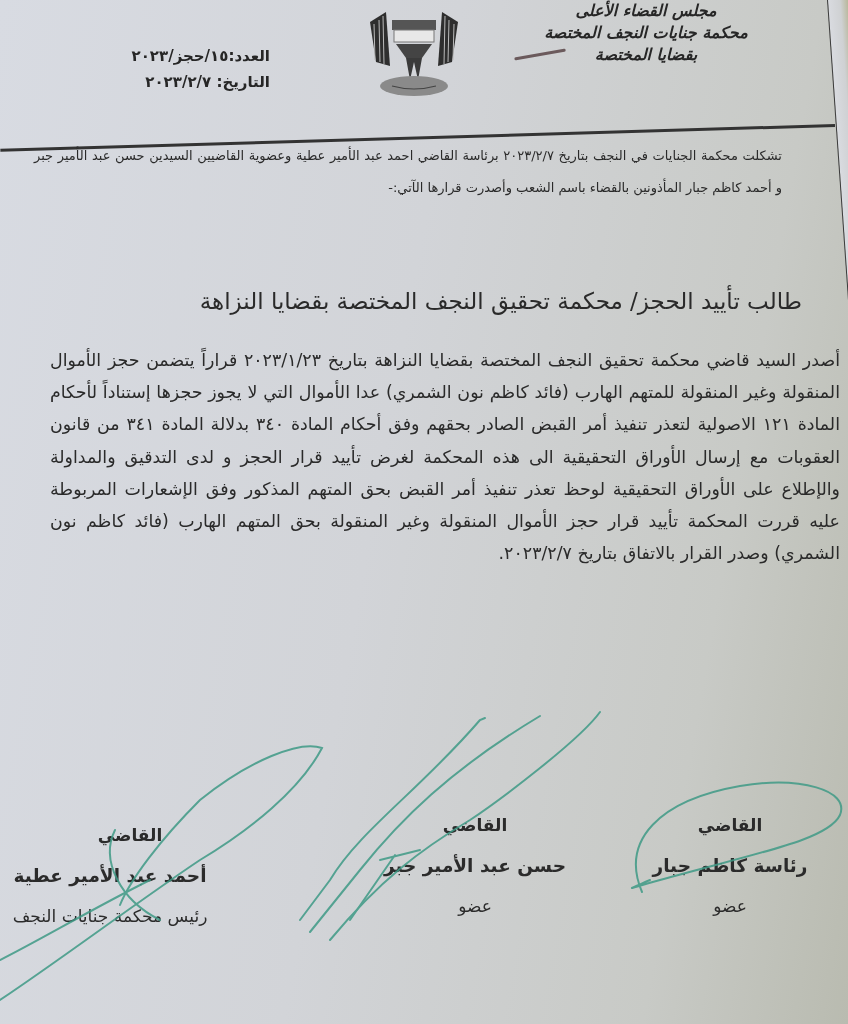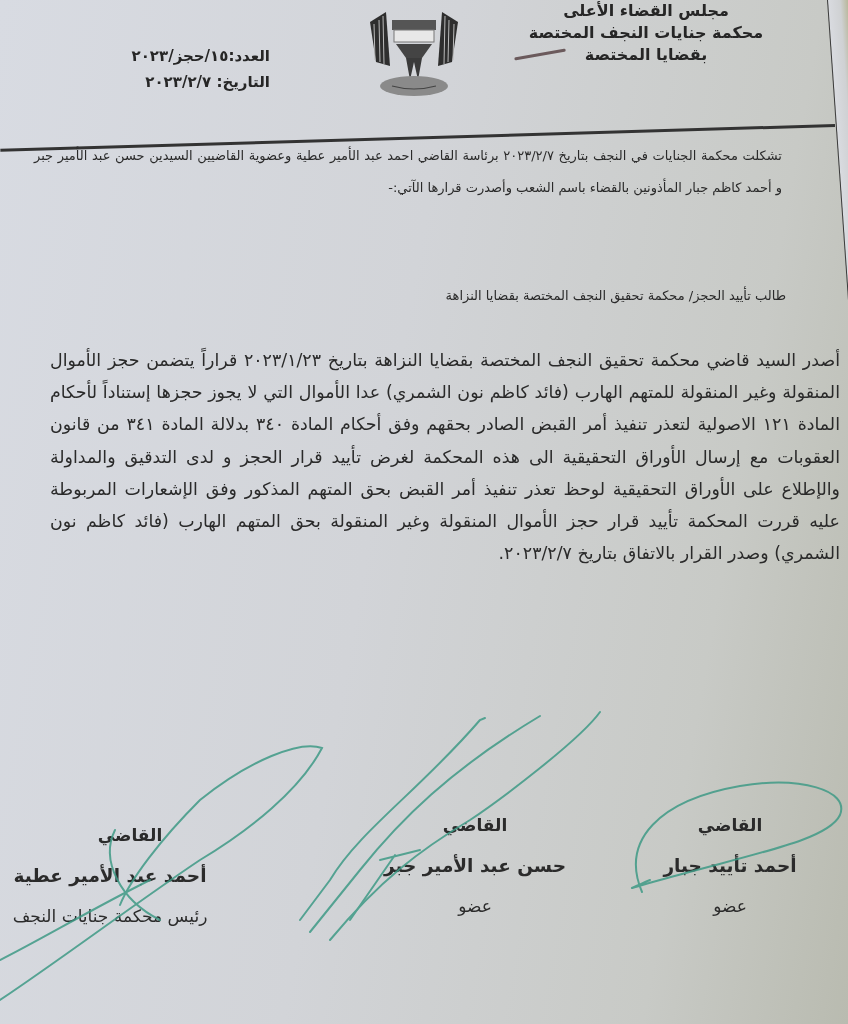--- a/index.html
+++ b/index.html
@@ -17,32 +17,32 @@
     position: absolute; right: 0; top: 0; width: 20px; height: 1024px;
     background: linear-gradient(90deg, #d9dbe0, #cfd1d3 60%, #b8b79b);
     border-left: 1.5px solid #3a3a3a;
     transform: skewX(4deg); transform-origin: top;
   }
   .rule {
     position: absolute; left: 0; top: 124px; width: 835px; height: 3px;
     background: #333; transform: rotate(-1.7deg); transform-origin: right;
   }
   .hdr { position: absolute; direction: rtl; text-align: center; font-weight: bold; }
-  .hdr-right { right: 82px; top: 0px; width: 240px; font-size: 16px; line-height: 21px; }
+  .hdr-right { right: 82px; top: 0px; width: 240px; font-size: 16px; line-height: 21px; font-style: italic; }
   .hdr-right div { margin-bottom: 1px; }
   .hdr-right .l2 { margin: 2px 0 2px; }
   .hdr-left { left: 100px; top: 13px; width: 170px; text-align: right; font-size: 15px; line-height: 26px; margin-top: 30px; }
   .emblem { position: absolute; left: 366px; top: 0px; width: 96px; height: 100px; }
   .red-mark { position: absolute; left: 514px; top: 53px; width: 52px; height: 2.5px; background: #6b5a5c; transform: rotate(-10deg); border-radius: 2px; }
   .body-text {
     position: absolute; right: 66px; direction: rtl; text-align: justify;
     font-size: 13px; color: #2a2a2a; letter-spacing: -0.2px;
   }
   .para1 { top: 140px; width: 748px; line-height: 32px; }
-  .subject { position: absolute; right: 62px; top: 288px; direction: rtl; font-size: 13px; color: #2a2a2a; text-align: right; }
+  .subject { position: absolute; right: 46px; top: 288px; direction: rtl; font-size: 23px; color: #2a2a2a; text-align: right; }
   .para2 { top: 344px; width: 790px; right: 8px; line-height: 32.2px; font-size: 17.4px; }
   .sig { position: absolute; direction: rtl; text-align: center; font-weight: bold; font-size: 17px; color: #2b2b2b; }
   .sig .title { font-size: 17px; margin-bottom: 20px; }
   .sig .name { font-size: 18.5px; margin-bottom: 20px; }
   .sig .role { font-size: 17px; font-weight: normal; }
   .sig-1 { left: 630px; top: 815px; width: 200px; }
   .sig-2 { left: 350px; top: 815px; width: 250px; }
   .sig-3 { left: -20px; top: 825px; width: 260px; white-space: nowrap; }
   .sig-3 .title { margin-left: 40px; }
   svg.ink { position: absolute; left: 0; top: 0; width: 848px; height: 1024px; pointer-events: none; }
@@ -82,21 +82,21 @@
   <div class="rule"></div>
 
   <div class="body-text para1">تشكلت محكمة الجنايات في النجف بتاريخ ٢٠٢٣/٢/٧ برئاسة القاضي احمد عبد الأمير عطية وعضوية القاضيين السيدين حسن عبد الأمير جبر و أحمد كاظم جبار المأذونين بالقضاء باسم الشعب وأصدرت قرارها الآتي:-</div>
 
   <div class="subject">طالب تأييد الحجز/ محكمة تحقيق النجف المختصة بقضايا النزاهة</div>
 
   <div class="body-text para2">أصدر السيد قاضي محكمة تحقيق النجف المختصة بقضايا النزاهة بتاريخ ٢٠٢٣/١/٢٣ قراراً يتضمن حجز الأموال المنقولة وغير المنقولة للمتهم الهارب (فائد كاظم نون الشمري) عدا الأموال التي لا يجوز حجزها إستناداً لأحكام المادة ١٢١ الاصولية لتعذر تنفيذ أمر القبض الصادر بحقهم وفق أحكام المادة ٣٤٠ بدلالة المادة ٣٤١ من قانون العقوبات مع إرسال الأوراق التحقيقية الى هذه المحكمة لغرض تأييد قرار الحجز و لدى التدقيق والمداولة والإطلاع على الأوراق التحقيقية لوحظ تعذر تنفيذ أمر القبض بحق المتهم المذكور وفق الإشعارات المربوطة عليه قررت المحكمة تأييد قرار حجز الأموال المنقولة وغير المنقولة بحق المتهم الهارب (فائد كاظم نون الشمري) وصدر القرار بالاتفاق بتاريخ ٢٠٢٣/٢/٧.</div>
 
   <div class="sig sig-1">
     <div class="title">القاضي</div>
-    <div class="name">أحمد تأييد جبار</div>
+    <div class="name">رئاسة كاظم جبار</div>
     <div class="role">عضو</div>
   </div>
 
   <div class="sig sig-2">
     <div class="title">القاضي</div>
     <div class="name">حسن عبد الأمير جبر</div>
     <div class="role">عضو</div>
   </div>
 
   <div class="sig sig-3">

